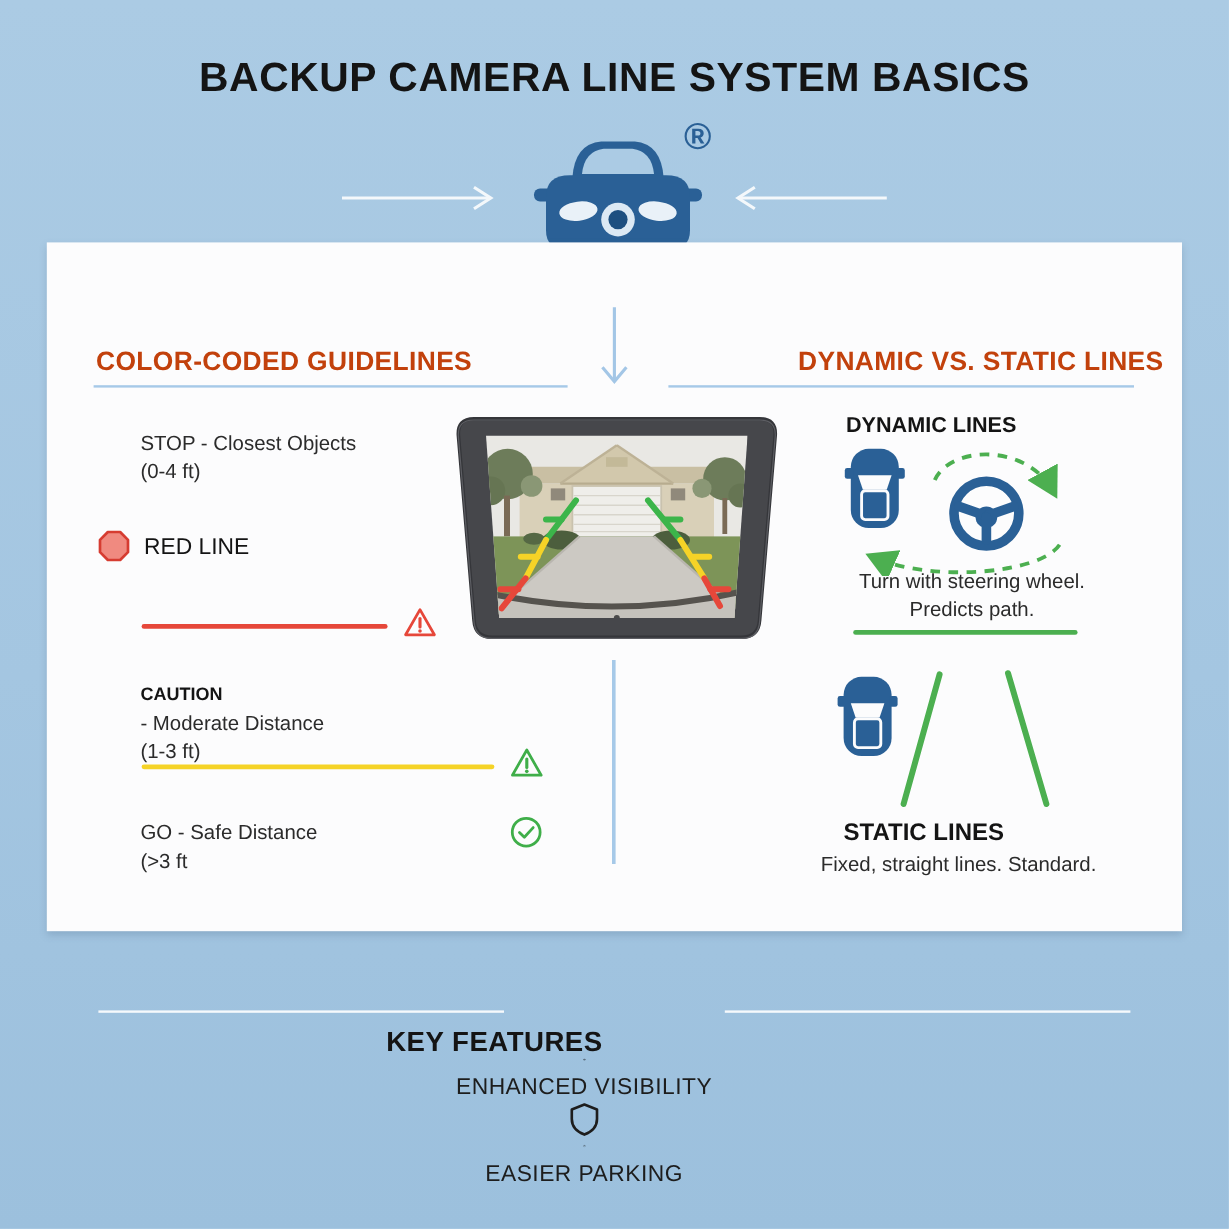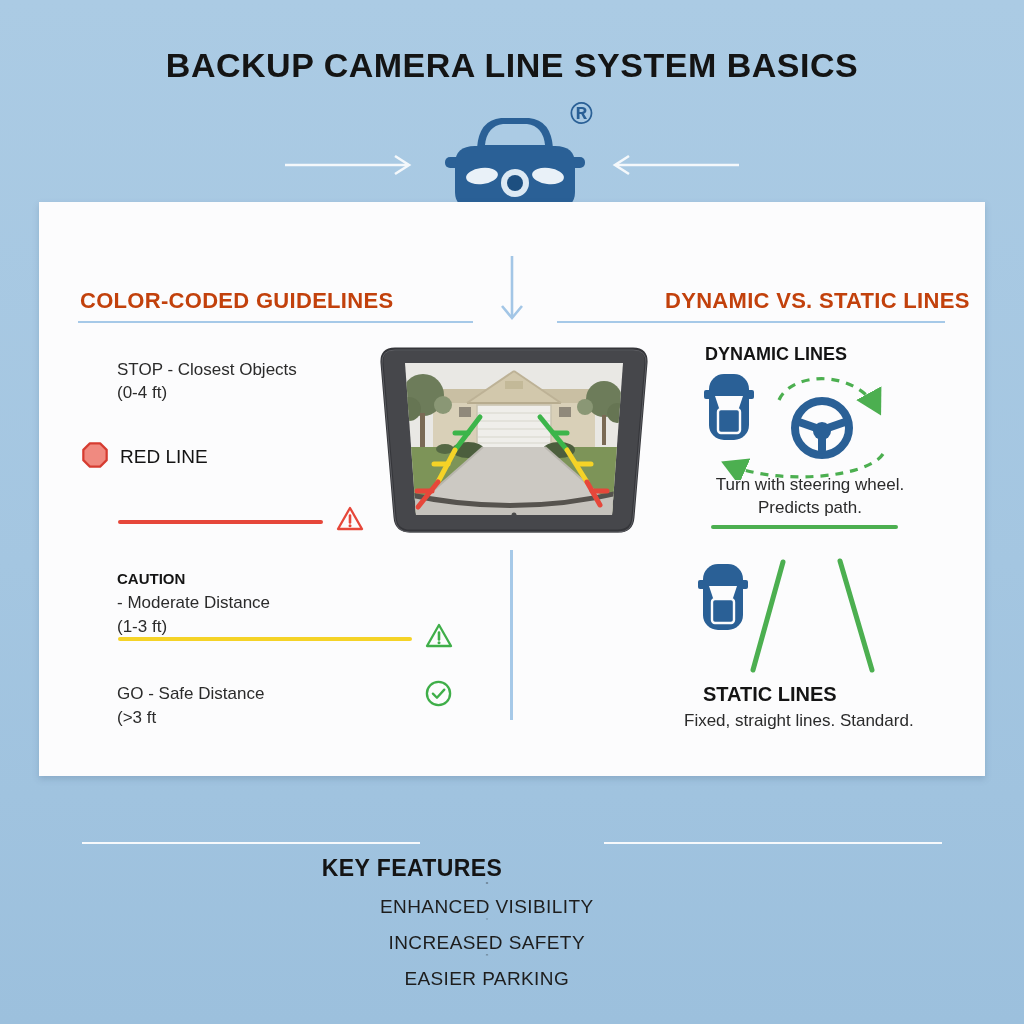--- a/index.html
+++ b/index.html
@@ -231,21 +231,20 @@
         <path d="M3,12 Q17,-2 31,12 Q17,26 3,12 Z" fill="none" stroke="#1d1d1d" stroke-width="2.1"></path>
         <circle cx="17" cy="12" r="6" fill="none" stroke="#1d1d1d" stroke-width="2.1"></circle>
         <circle cx="17" cy="12" r="2.4" fill="#1d1d1d"></circle>
       </svg>
       <span class="kf-label">ENHANCED VISIBILITY</span>
     </div>
     <div class="kf-row">
       <svg width="26" height="30" viewBox="0 0 26 30">
         <path d="M13,2.5 L23.5,6.5 L23.5,14.5 Q23.5,23.5 13,27.5 Q2.5,23.5 2.5,14.5 L2.5,6.5 Z" fill="none" stroke="#1d1d1d" stroke-width="2.2" stroke-linejoin="round"></path>
       </svg>
-      <span class="kf-label">INCREASED SAFETY</span>
     </div>
     <div class="kf-row">
       <svg width="28" height="28" viewBox="0 0 28 28">
         <circle cx="14" cy="14" r="12" fill="none" stroke="#1d1d1d" stroke-width="2.2"></circle>
         <text x="14" y="19.2" text-anchor="middle" font-size="15" font-weight="bold" fill="#1d1d1d">P</text>
       </svg>
       <span class="kf-label">EASIER PARKING</span>
     </div>
   </div>
 

